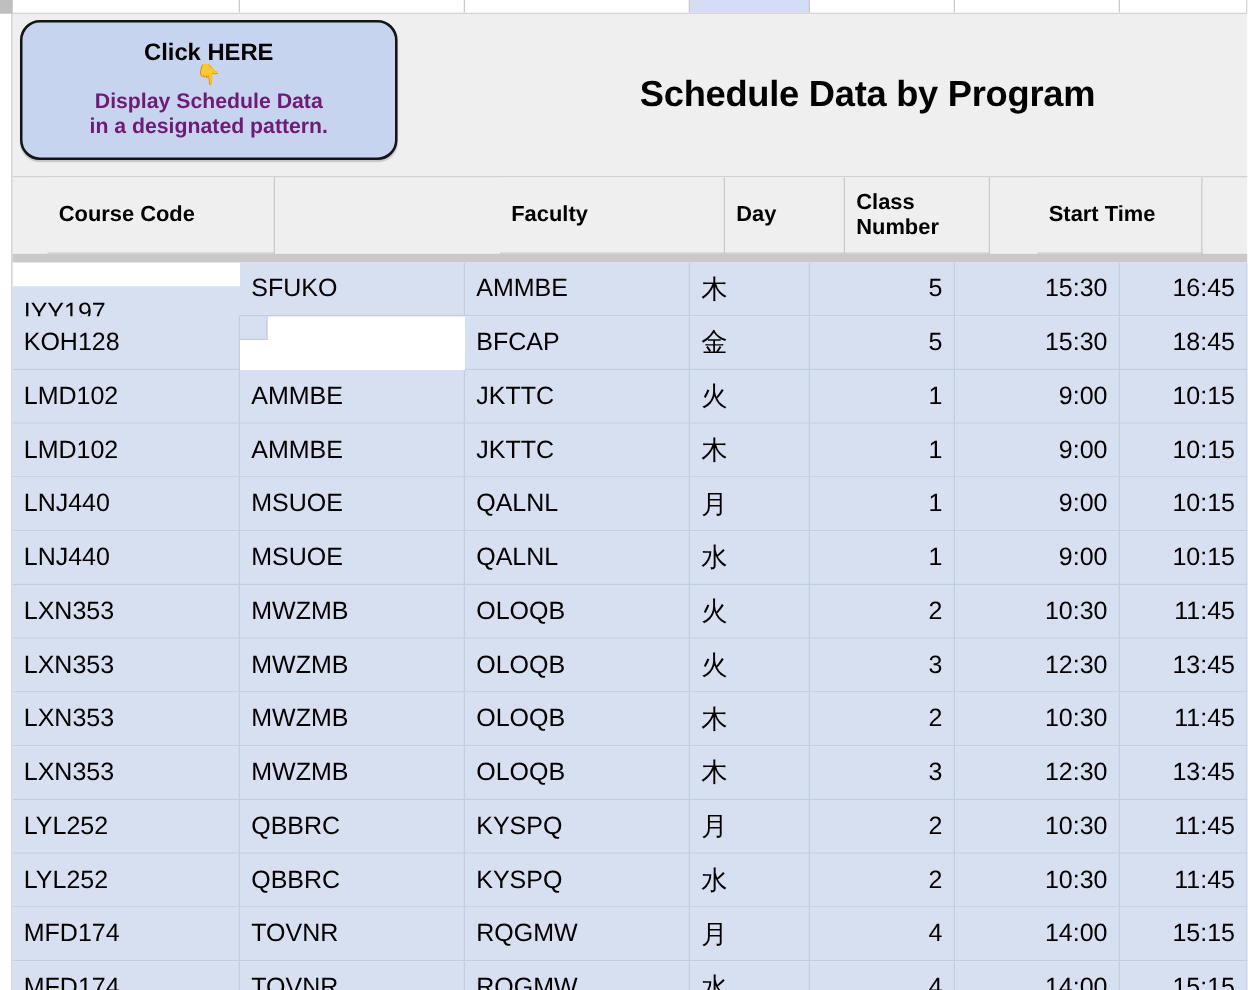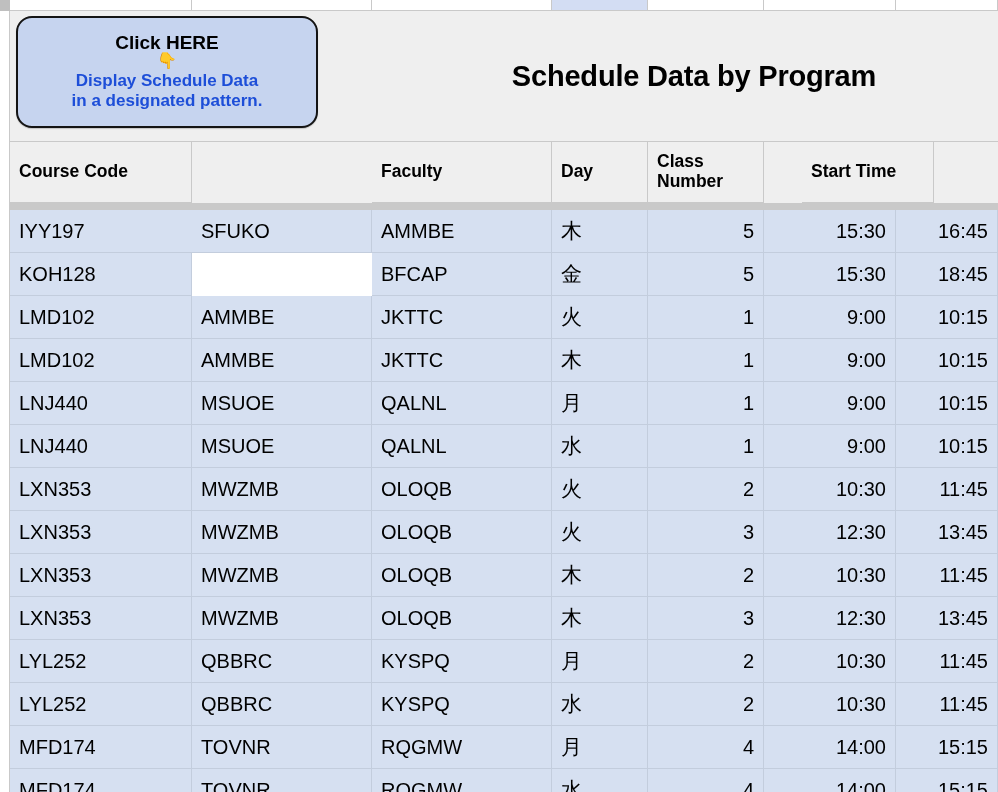--- a/index.html
+++ b/index.html
@@ -126,21 +126,21 @@
   }
   .macro-icon {
     font-size: 16px;
     line-height: 1;
     margin: -1px 0 2px 0;
     color: #f0b429;
   }
   .macro-line2, .macro-line3 {
     font-size: 17px;
     font-weight: bold;
-    color: #1d4ed8;
+    color: #701a75;
     line-height: 1.2;
   }
 
   
   .headrow {
     position: absolute;
     left: 10px;
     top: 142px;
     width: 988px;
     height: 61px;
@@ -154,20 +154,21 @@
     background: #efefef;
     border-right: 1px solid #c9c9c9;
     border-bottom: 1px solid #c9c9c9;
     box-sizing: border-box;
     display: flex;
     align-items: center;
     padding: 0 9px;
     font-size: 17.5px;
     font-weight: bold;
     color: #000;
+    margin-left: 28px;
   }
   .headcell span {
     display: block;
     line-height: 1.12;
   }
 
   
   .pane-divider {
     position: absolute;
     left: 0;
@@ -268,21 +269,21 @@
         <div>
           <span>Start Time</span>
         </div>
       </div>
     </div>
 
   <div class="pane-divider"></div>
 
   <div class="grid" id="grid">
       <div class="row">
-        <div class="cell" style="left: 0px; width: 204px;">IYY197</div>
+        <div class="cell" style="left: 0px; width: 204px; margin-top: 19px;">IYY197</div>
         <div class="cell" style="left: 182px; width: 180px;">SFUKO</div>
         <div class="cell" style="left: 362px; width: 180px;">AMMBE</div>
         <div class="cell jp" style="left: 542px; width: 96px;">木</div>
         <div class="cell num" style="left: 638px; width: 116px;">5</div>
         <div class="cell num" style="left: 754px; width: 132px;">15:30</div>
         <div class="cell num" style="left: 886px; width: 102px;">16:45</div>
       </div>
       <div class="row">
         <div class="cell" style="left: 0px; width: 182px;">KOH128</div>
         <div class="cell" style="left: 362px; width: 180px;">BFCAP</div>

